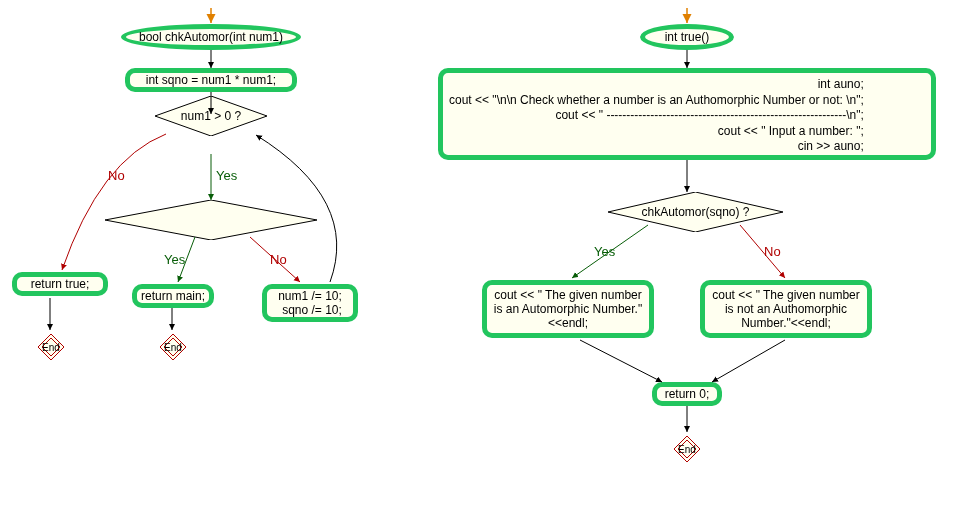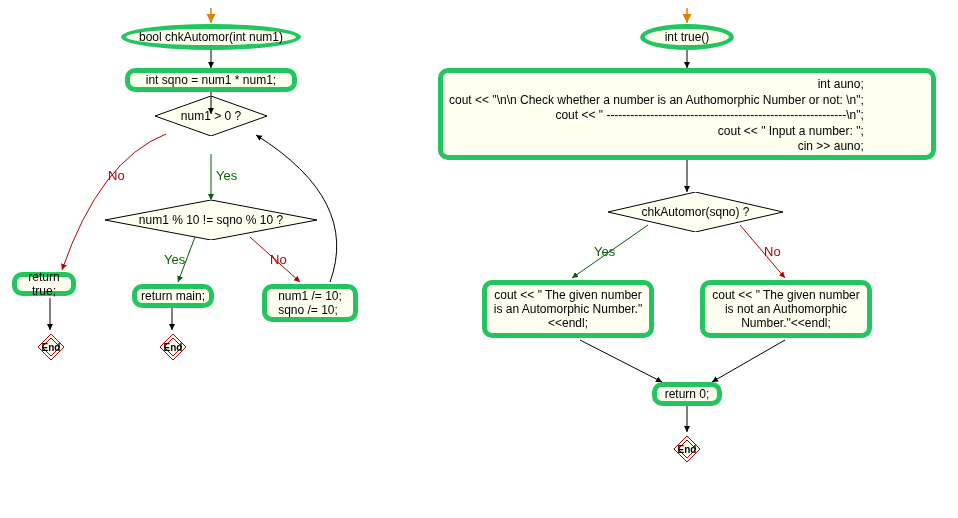--- a/index.html
+++ b/index.html
@@ -41,21 +41,20 @@
   }
   .diamond-text {
     position: relative;
     z-index: 2;
     padding: 0 4px;
     white-space: nowrap;
   }
   .end-node {
     background: transparent;
     border: none;
-    font-weight: bold;
   }
   .label {
     position: absolute;
     font-size: 13px;
     z-index: 3;
   }
   .label-yes { color: #085d08; }
   .label-no { color: #b00000; }
   .rect-text {
     padding: 4px 6px;
@@ -138,32 +137,31 @@
   <svg class="diamond-shape" viewBox="0 0 112 40" preserveAspectRatio="none">
     <polygon points="56,0 112,20 56,40 0,20" fill="#fffff0" stroke="#000"></polygon>
   </svg>
   <span class="diamond-text">num1 &gt; 0 ?</span>
 </div>
 
 <div class="node diamond" style="left:105px; top:200px; width:212px; height:40px;">
   <svg class="diamond-shape" viewBox="0 0 212 40" preserveAspectRatio="none">
     <polygon points="106,0 212,20 106,40 0,20" fill="#fffff0" stroke="#000"></polygon>
   </svg>
-  <span class="diamond-text">num1 % 10 != sqno % 10 ?</span>
-</div>
-
-<div class="node rounded" style="left:12px; top:272px; width:64px; height:24px;">
+</div>
+
+<div class="node rounded" style="left:12px; top:272px; width:96px; height:24px;">
   <span>return true;</span>
 </div>
 
 <div class="node rounded" style="left:132px; top:284px; width:82px; height:24px;">
   <span>return main;</span>
 </div>
 
-<div class="node rounded" style="left:262px; top:284px; width:96px; height:38px; white-space:pre; text-align:left; padding:3px 6px;">
+<div class="node rounded" style="left:262px; top:284px; width:96px; height:38px; white-space:pre; text-align:right; padding:3px 6px;">
   <span>num1 /= 10;
 sqno /= 10;</span>
 </div>
 
 <div class="node end-node" style="left:36px; top:332px; width:30px; height:30px;">
   <svg width="30" height="30" style="position:absolute;top:0;left:0;">
     <polygon points="15,2 28,15 15,28 2,15" fill="#fffff0" stroke="#b00000"></polygon>
     <polygon points="15,6 24,15 15,24 6,15" fill="none" stroke="#b00000"></polygon>
   </svg>
   <span style="position:relative;z-index:2;font-size:10px;">End</span>

